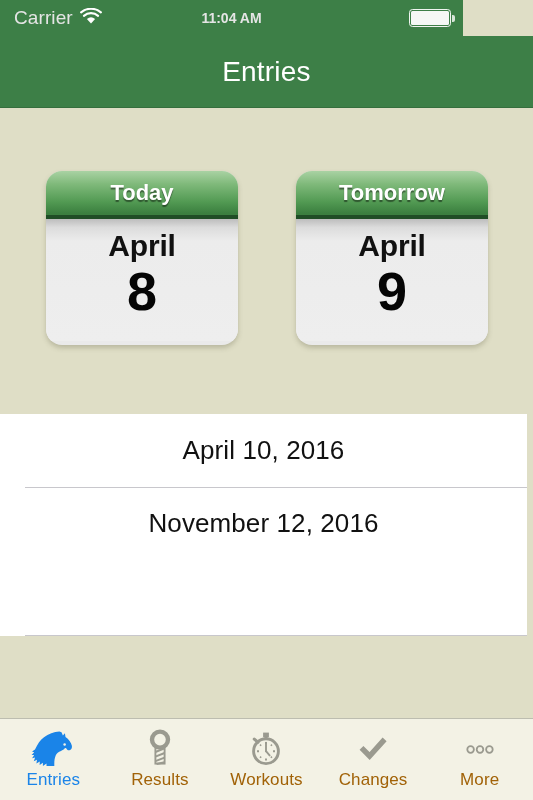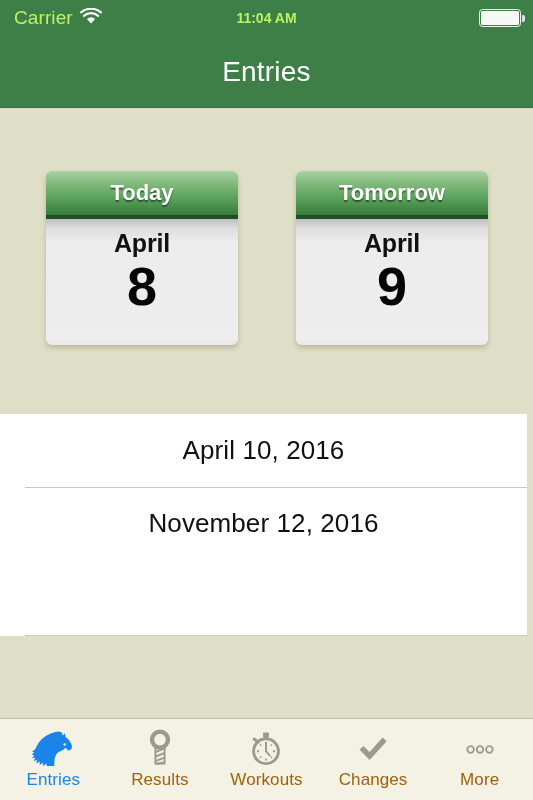--- a/index.html
+++ b/index.html
@@ -10,24 +10,24 @@
     overflow:hidden;
   }
   #app {
     position:relative;
     width:533px; height:800px;
     background:#dfdec6;
   }
 
   
   .statusbar {
-    position:absolute; top:0; left:0; width:533px; height:36px;
+    position:absolute; top:0; left:0; width:463px; height:36px;
     background:#3d7f47;
     display:flex; align-items:center;
-    color:#bef264;
+    color:#e5e5e5;
   }
   .sb-left {
     position:absolute; left:14px; top:0; height:36px;
     display:flex; align-items:center; gap:7px;
   }
   .sb-carrier { font-size:19px; letter-spacing:0.1px; }
   .sb-time {
     position:absolute; left:0; right:0; top:0; height:36px;
     display:flex; align-items:center; justify-content:center;
     font-size:14px; font-weight:bold;
@@ -65,21 +65,21 @@
   }
 
   
   .cards {
     position:absolute; top:109px; left:0; width:533px; height:305px;
     background:#dfdec6;
   }
   .card {
     position:absolute; top:62px;
     width:192px; height:174px;
-    border-radius:6px;
+    border-radius:16px;
     background:#eaeaea;
     box-shadow:0 3px 5px rgba(90,90,60,0.28);
     overflow:hidden;
   }
   .card.left  { left:46px; }
   .card.right { left:296px; }
   .card-head {
     position:relative;
     height:48px;
     background:linear-gradient(to bottom, #a9d2a3 0%, #7fb97a 30%, #529a53 70%, #3b7f3f 96%, #3b7f3f 100%);
@@ -90,21 +90,21 @@
     color:#ffffff; font-size:22px; font-weight:bold;
     text-shadow:0 1.5px 1px rgba(0,0,0,0.45);
   }
   .card-body {
     position:relative; height:122px;
     background:linear-gradient(to bottom, #bdbdbd 0%, #dcdcdc 7%, #ececec 18%, #eeeeee 100%);
     display:flex; flex-direction:column; align-items:center;
   }
   .card-month {
     margin-top:10px;
-    font-size:25px; font-weight:bold; color:#111111;
+    font-size:30px; font-weight:bold; color:#111111;
     letter-spacing:-0.2px;
   }
   .card-day {
     margin-top:-2px;
     font-size:54px; font-weight:bold; color:#050505;
     line-height:1.12;
   }
 
   
   .list {

